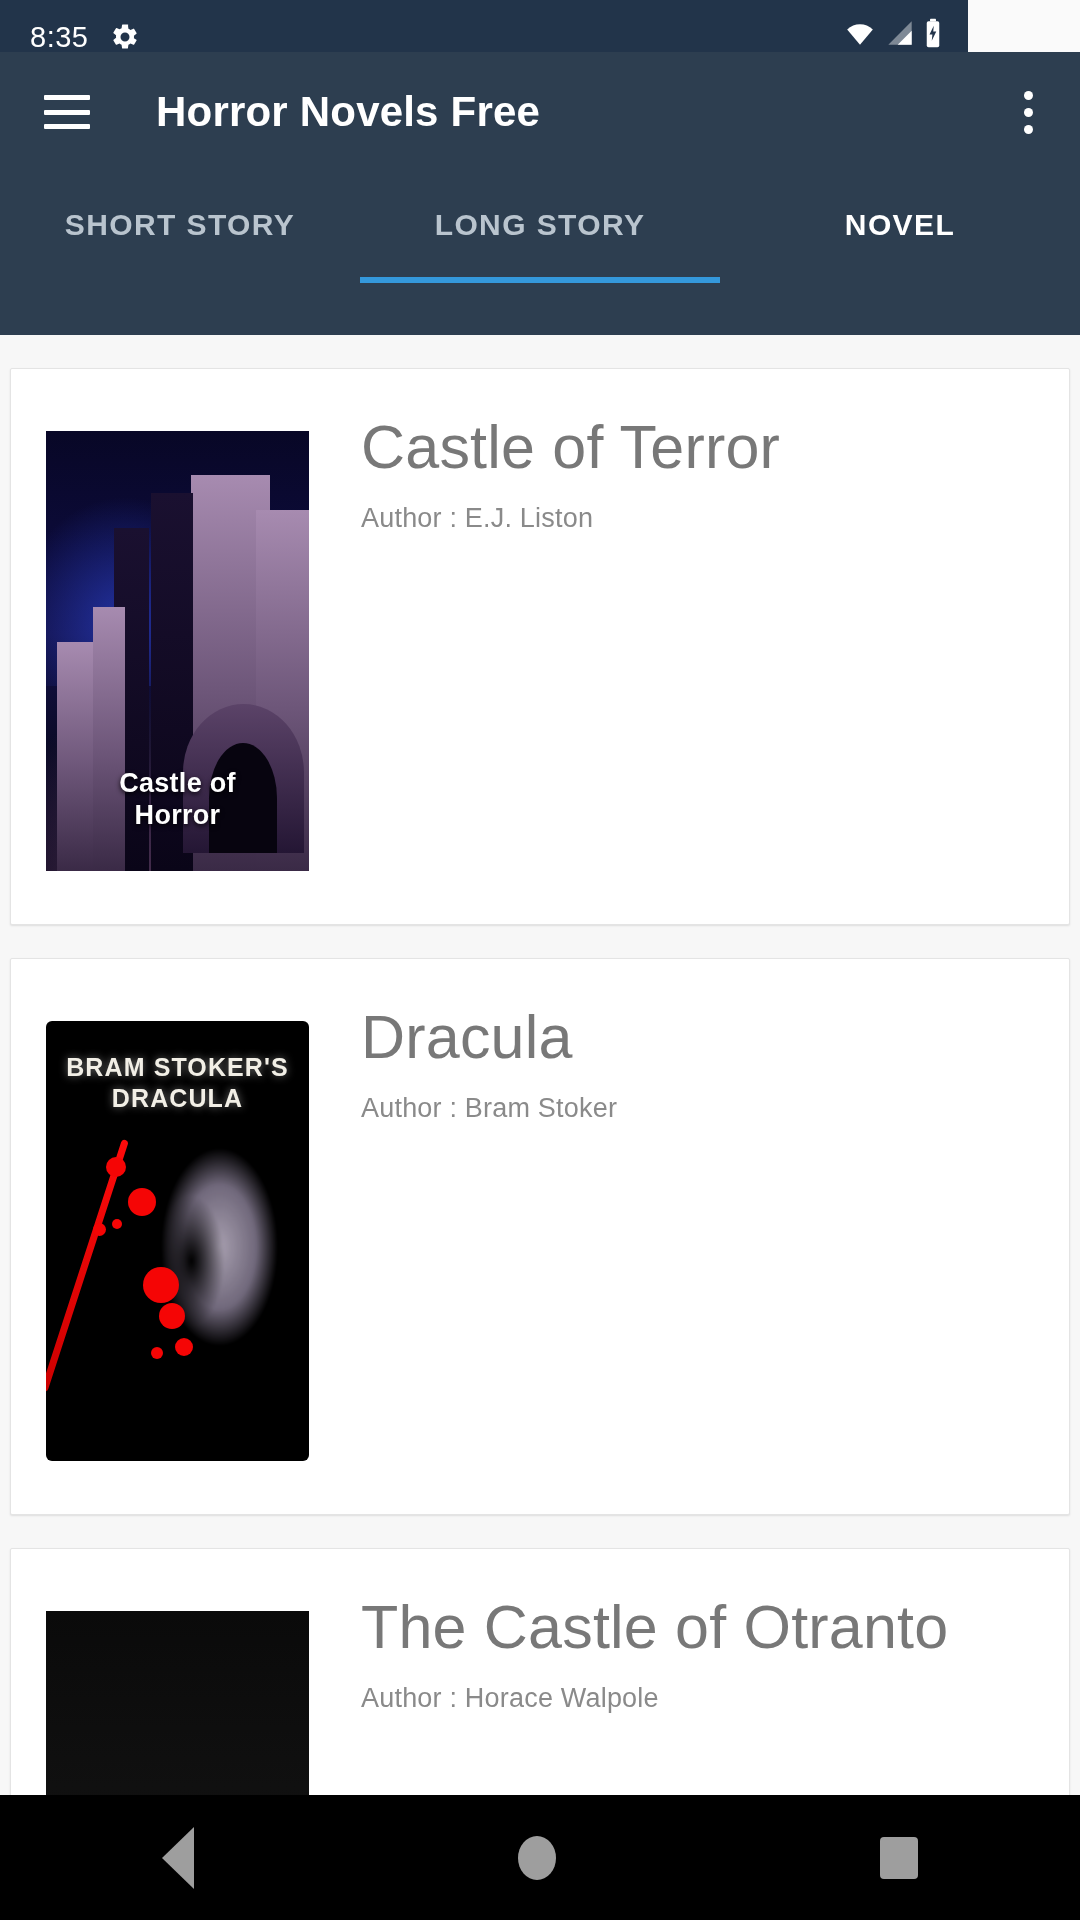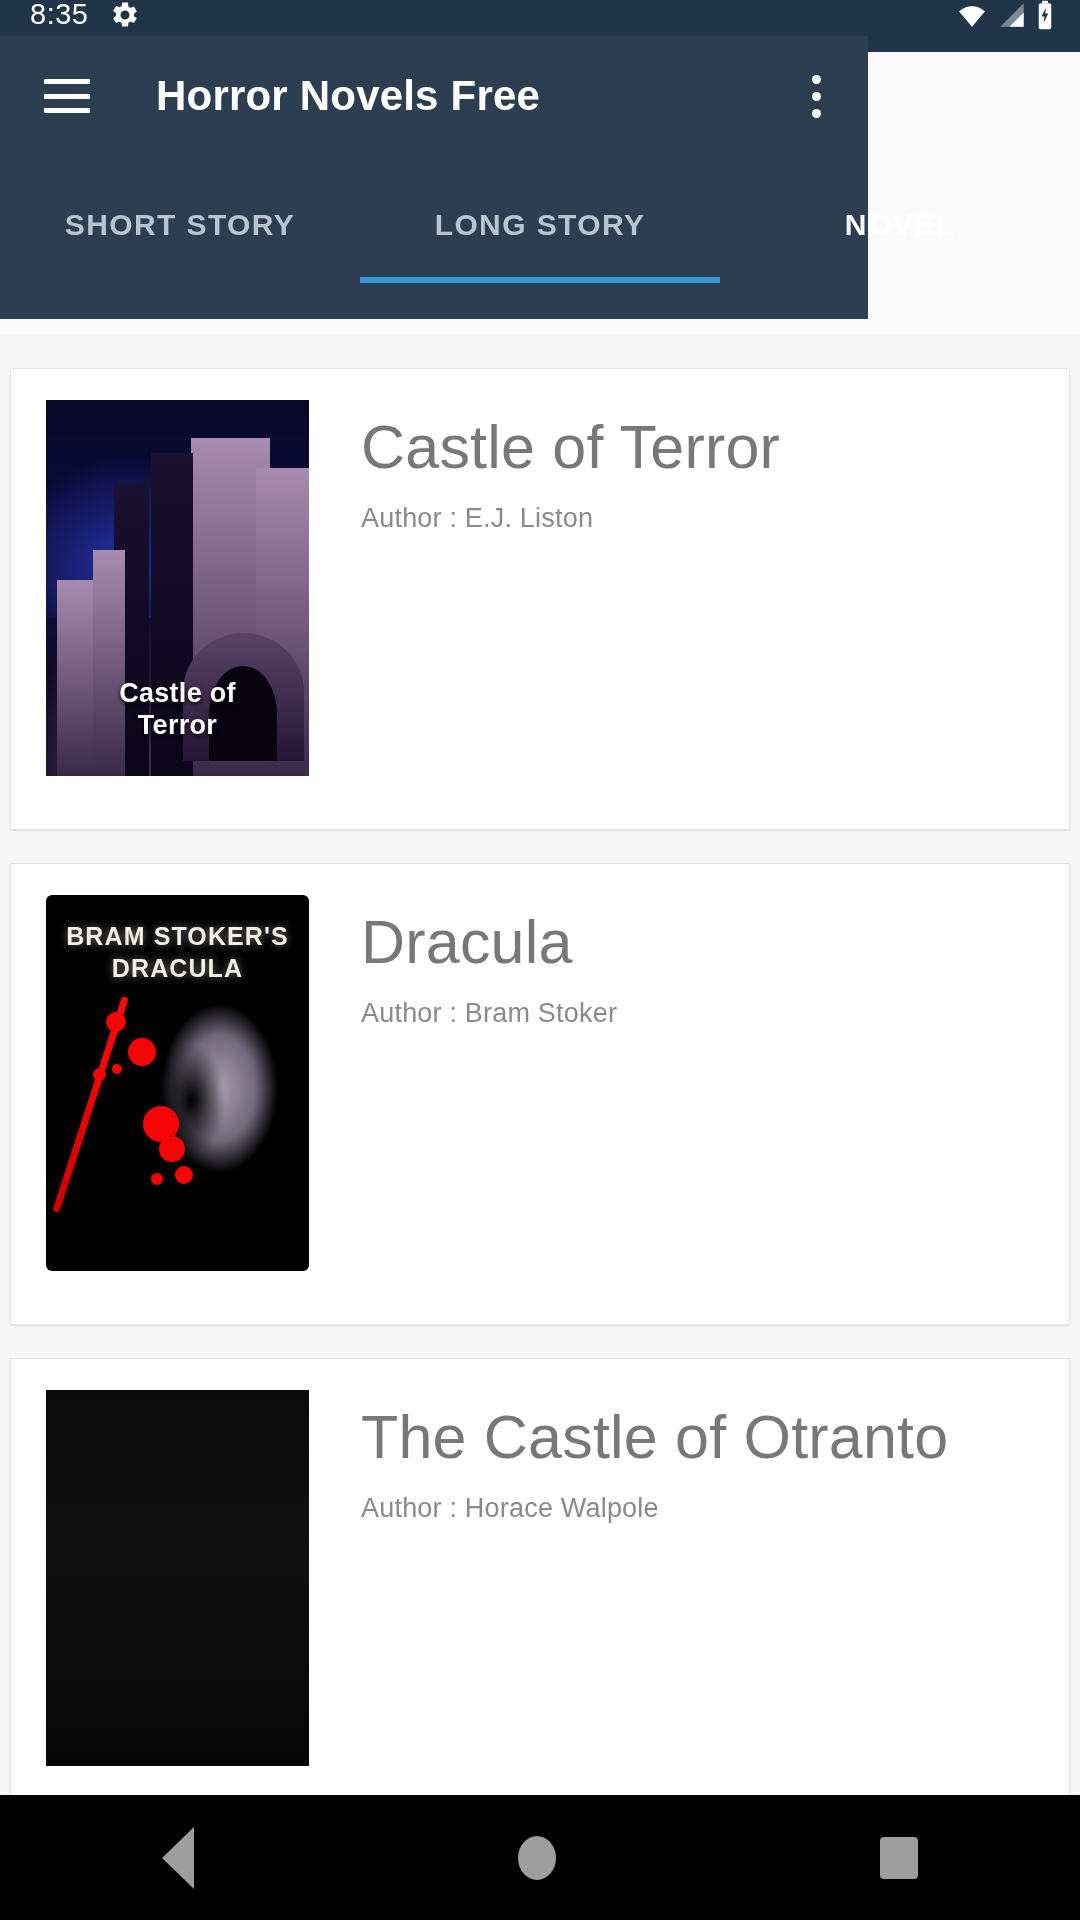--- a/index.html
+++ b/index.html
@@ -1,32 +1,32 @@
 <!DOCTYPE html>
 <html><head>
 <meta charset="utf-8">
 <style>
   * { margin:0; padding:0; box-sizing:border-box; }
   html,body { width:1080px; height:1920px; background:#fafafa; overflow:hidden; }
   body { font-family:"Liberation Sans", sans-serif; -webkit-font-smoothing:antialiased; }
 
   
   .status-bar{
-    position:absolute; left:0; top:0; width:1080px; height:52px;
-    background:#22344a; display:flex; align-items:flex-start;
+    position:absolute; left:0; top:0; width:968px; height:52px;
+    background:#22344a; display:flex; align-items:flex-end;
     padding:0 26px 0 30px; color:#fff;
   }
   .status-time{ font-size:29px; font-weight:400; letter-spacing:.5px; line-height:1; }
   .status-gear{ margin-left:22px; display:flex; align-items:center; }
   .status-spacer{ flex:1; }
   .status-right{ display:flex; align-items:center; gap:9px; }
 
   
   .app-bar{
-    position:absolute; left:0; top:36px; width:868px; height:283px;
+    position:absolute; left:0; top:52px; width:1080px; height:283px;
     background:#2d3e50;
   }
   .app-bar-top{
     height:120px; display:flex; align-items:center; padding:0 30px 0 44px;
   }
   .hamburger{ width:46px; height:34px; display:flex; flex-direction:column;
     justify-content:space-between; cursor:pointer; }
   .hamburger span{ display:block; height:5px; background:#ffffff; border-radius:1px; }
   .app-title{
     margin-left:66px; color:#ffffff; font-size:42px; font-weight:700;
@@ -60,21 +60,21 @@
     background:#f7f7f7; overflow:hidden;
   }
   .card{
     position:relative; background:#ffffff; margin:0 10px;
     border:1px solid #e4e4e4; border-radius:2px;
     box-shadow:0 1px 2px rgba(0,0,0,.10);
     display:flex; align-items:flex-start;
   }
   .card-gap{ height:33px; }
   .cover{
-    width:263px; height:376px; margin:31px 0 53px 35px; flex:0 0 263px;
+    width:263px; height:440px; margin:62px 0 53px 35px; flex:0 0 263px;
     position:relative; overflow:hidden; background:#000;
   }
   .card-text{ padding:44px 0 0 52px; flex:1; min-width:0; }
   .book-title{
     font-size:61px; font-weight:400; color:#787878; line-height:1.12;
     letter-spacing:.2px; white-space:nowrap;
   }
   .book-author{
     margin-top:22px; font-size:27px; font-weight:400; color:#8a8a8a;
     letter-spacing:.2px; white-space:nowrap;
@@ -226,21 +226,21 @@
       <div class="sky-glow"></div>
       <div class="tower dark" style="left:26%;top:22%;width:13%;height:78%;"></div>
       <div class="tower" style="left:4%;top:48%;width:18%;height:52%;"></div>
       <div class="tower" style="left:18%;top:40%;width:12%;height:60%;"></div>
       <div class="tower" style="left:55%;top:10%;width:30%;height:90%;"></div>
       <div class="tower" style="left:80%;top:18%;width:20%;height:82%;"></div>
       <div class="tower dark" style="left:40%;top:14%;width:16%;height:86%;"></div>
       <div class="arch"></div>
       <div class="cov-title">
         <div>Castle of</div>
-        <div>Terror</div>
+        <div>Horror</div>
       </div>
     </div>
     <div class="card-text">
       <div class="book-title">Castle of Terror</div>
       <div class="book-author">Author : E.J. Liston</div>
     </div>
   </div>
 
   <div class="card-gap"></div>
 

